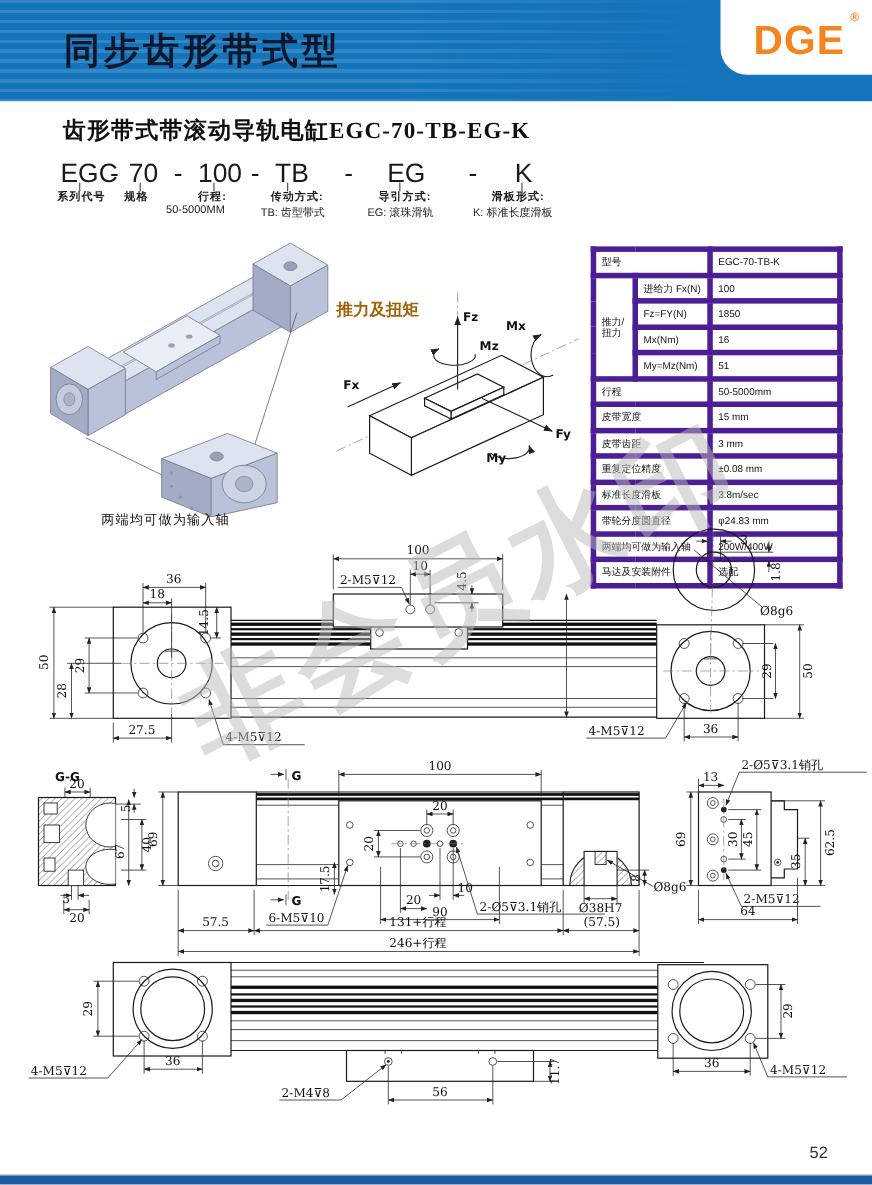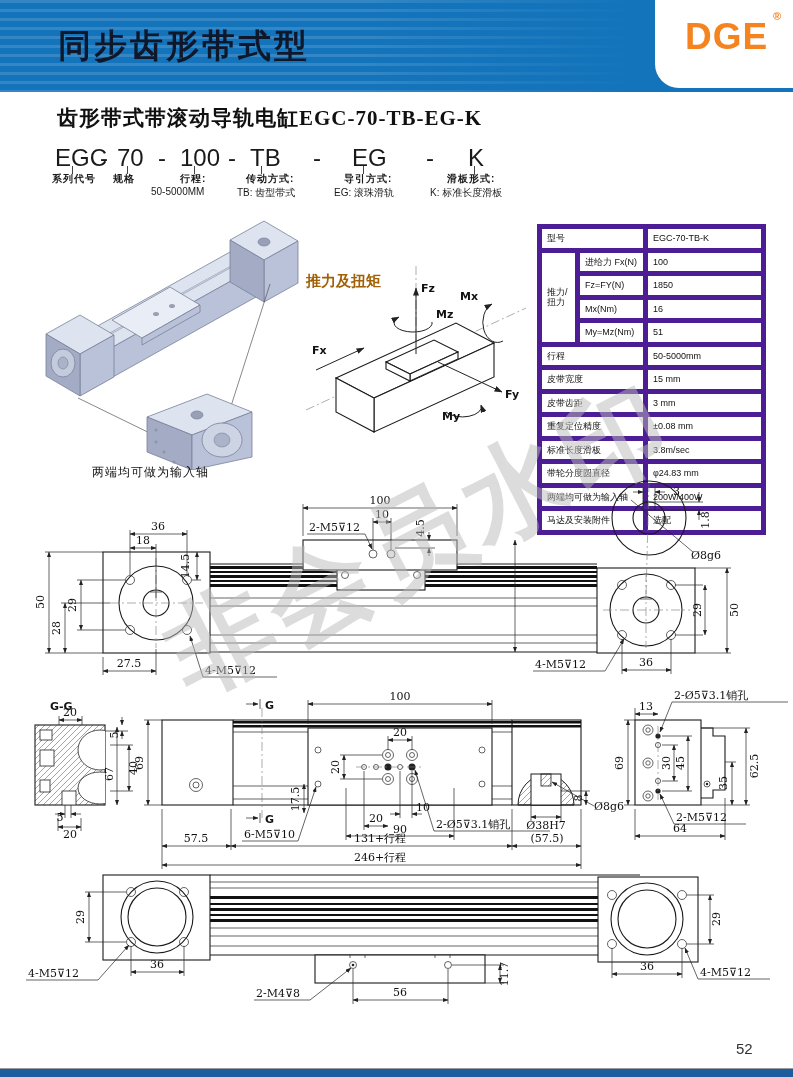--- a/index.html
+++ b/index.html
@@ -5,21 +5,21 @@
   html,body{margin:0;padding:0;background:#e8e8e8;}
   .page{position:relative;width:793px;height:1077px;background:#fff;margin:0 auto;overflow:hidden;
         font-family:"Liberation Sans",sans-serif;box-shadow:0 0 4px rgba(0,0,0,.3);}
   
   .hdr{position:absolute;left:0;top:0;width:793px;height:92px;background:#1374bb;}
   .hdr-stripes{position:absolute;left:0;top:0;width:640px;height:92px;
         background:repeating-linear-gradient(180deg,rgba(255,255,255,.14) 0 3px,rgba(0,0,0,0) 3px 9px);
         -webkit-mask-image:linear-gradient(90deg,#000 55%,transparent 100%);
         mask-image:linear-gradient(90deg,#000 55%,transparent 100%);}
   .hdr-title{position:absolute;left:58px;top:24px;color:#0f172a;font-size:33px;font-weight:bold;letter-spacing:3px;}
-  .logo-box{position:absolute;right:0;top:0;width:138px;height:88px;background:#fff;border-bottom-left-radius:24px;}
+  .logo-box{position:absolute;right:0;top:0;width:138px;height:68px;background:#fff;border-bottom-left-radius:24px;}
   .logo-text{position:absolute;left:30px;top:16px;color:#f5831f;font-size:37px;font-weight:bold;letter-spacing:1px;}
   .logo-reg{position:absolute;right:12px;top:10px;color:#f5831f;font-size:11px;font-weight:bold;}
   
   .doc-title{position:absolute;left:57px;top:104px;font-family:"Liberation Serif",serif;font-weight:bold;
         font-size:21px;color:#101010;letter-spacing:1px;}
   
   .seg,.dash{position:absolute;top:144px;font-size:24px;color:#1a1a1a;}
   .tick{position:absolute;top:166px;width:1px;height:8px;background:#444;}
   .desc1{position:absolute;top:172px;font-size:10px;color:#1a1a1a;letter-spacing:1px;font-weight:bold;}
   .desc2{position:absolute;top:186px;font-size:10px;color:#1a1a1a;}

